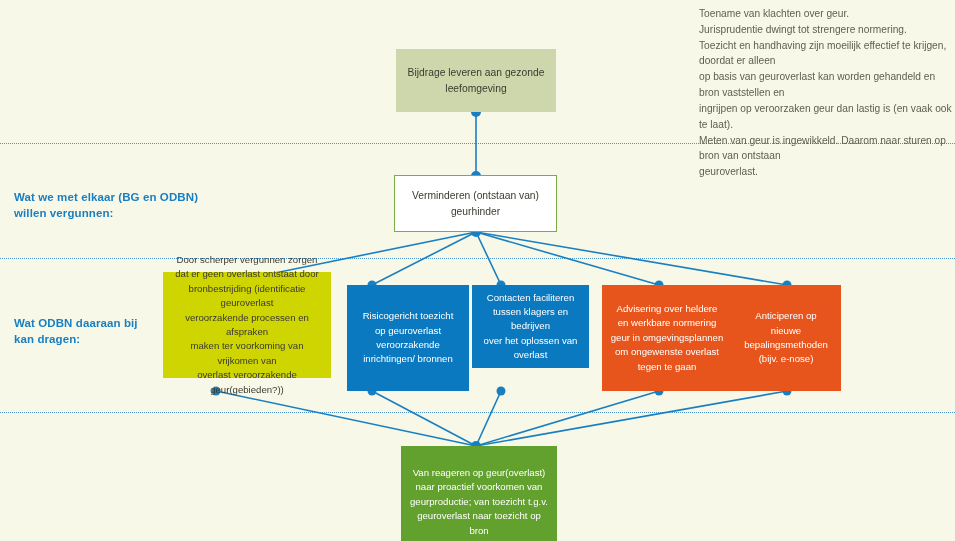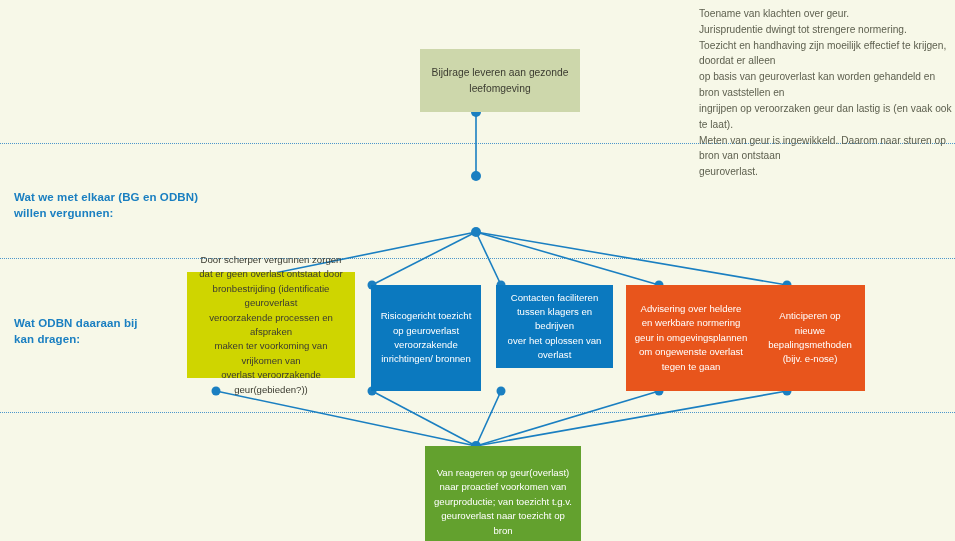--- a/index.html
+++ b/index.html
@@ -64,21 +64,20 @@
     position: absolute;
     box-sizing: border-box;
     display: flex;
     align-items: center;
     justify-content: center;
     text-align: center;
     padding: 6px 8px;
     font-size: 9.6px;
     line-height: 1.5;
     white-space: pre-line;
-    margin-left: 24px;
   }
   .node.goal {
     background: #cdd7ab;
     color: #3b3b30;
     font-size: 10.3px;
   }
   .node.outcome {
     background: #ffffff;
     border: 1.5px solid #7bac46;
     color: #3b3b30;
@@ -173,29 +172,31 @@
     <circle class="port" cx="372" cy="391" r="4.5"></circle>
     <circle class="port" cx="501" cy="391" r="4.5"></circle>
     <circle class="port" cx="659" cy="391" r="4.5"></circle>
     <circle class="port" cx="787" cy="391" r="4.5"></circle>
     <circle class="port" cx="476" cy="446" r="5"></circle>
   </svg>
 
   <div class="node goal" style="left:396px; top:49px; width:160px; height:63px;">Bijdrage leveren aan gezonde
 leefomgeving</div>
 
+  <div class="node outcome" style="left:394px; top:175px; width:163px; height:57px;">Verminderen (ontstaan van)
+geurhinder</div>
 
   <div class="node yellow" style="left:163px; top:272px; width:168px; height:106px;">Door scherper vergunnen zorgen
 dat er geen overlast ontstaat door
 bronbestrijding (identificatie geuroverlast
 veroorzakende processen en afspraken
 maken ter voorkoming van vrijkomen van
 overlast veroorzakende geur(gebieden?))</div>
 
-  <div class="node blue" style="left:347px; top:285px; width:110px; height:106px;">Risicogericht toezicht
+  <div class="node blue" style="left:347px; top:285px; width:122px; height:106px;">Risicogericht toezicht
 op geuroverlast
 veroorzakende
 inrichtingen/ bronnen</div>
 
   <div class="node blue" style="left:472px; top:285px; width:117px; height:83px;">Contacten faciliteren
 tussen klagers en bedrijven
 over het oplossen van
 overlast</div>
 
   <div class="node orange" style="left:602px; top:285px; width:130px; height:106px;">Advisering over heldere

